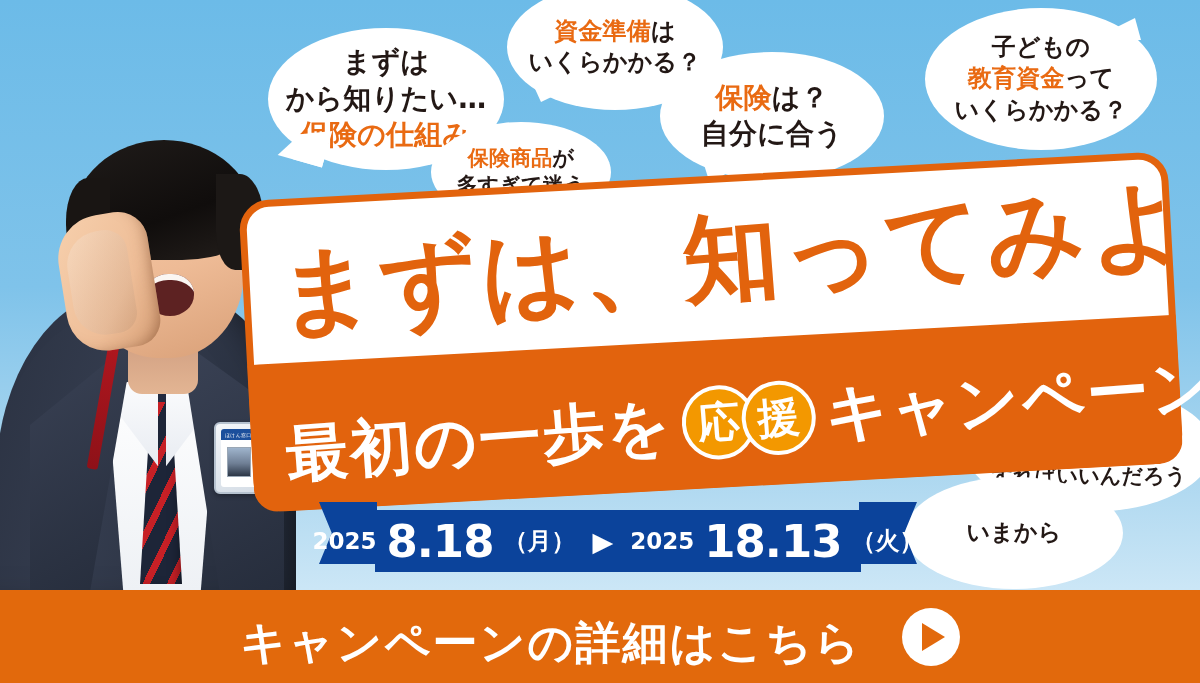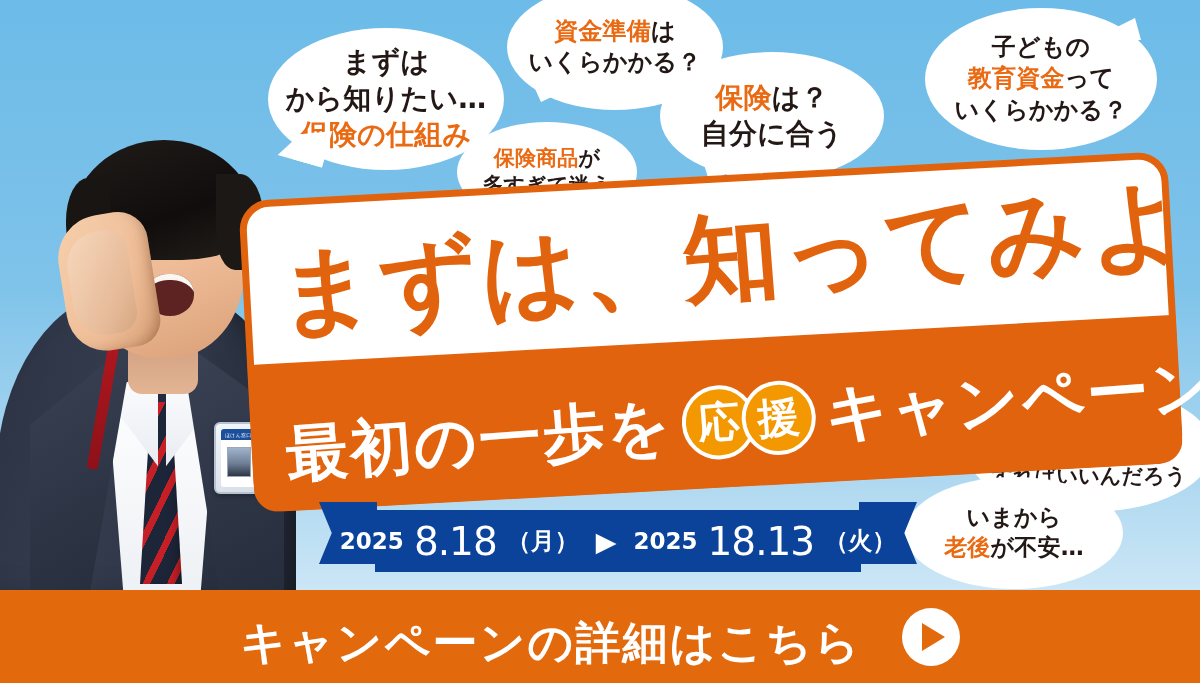--- a/index.html
+++ b/index.html
@@ -149,21 +149,21 @@
     left:14px; top:96px;
     border-left:16px solid transparent; border-right:30px solid #fff;
     border-top:12px solid transparent; border-bottom:26px solid #fff;
     transform:rotate(16deg);
   }
   #bub2 { left:507px; top:-16px; width:216px; height:126px; font-size:24px; }
   #bub2 .tail {
     left:24px; top:96px; border-top:22px solid #fff;
     border-left:10px solid transparent; border-right:46px solid transparent;
   }
-  #bub3 { left:457px; top:122px; width:180px; height:100px; font-size:21px; }
+  #bub3 { left:431px; top:122px; width:180px; height:100px; font-size:21px; }
   #bub4 { left:660px; top:52px;  width:224px; height:128px; font-size:28px; }
   #bub4 .tail {
     left:42px; top:106px; border-top:26px solid #fff;
     border-left:8px solid transparent; border-right:40px solid transparent;
   }
   #bub5 { left:925px; top:8px;  width:232px; height:142px; font-size:24px; }
   #bub5 .tail {
     right:16px; top:10px; border-bottom:22px solid #fff;
     border-left:44px solid transparent; border-right:6px solid transparent;
   }
@@ -223,21 +223,21 @@
     position:absolute; top:4px; width:58px; height:62px; background:#0b439b;
   }
   .rib-end-l { left:-14px; clip-path:polygon(0 0,100% 0,100% 100%,0 100%,22% 50%); }
   .rib-end-r { right:-14px; clip-path:polygon(0 0,100% 0,78% 50%,100% 100%,0 100%); }
   .rib-fold-l, .rib-fold-r {
     position:absolute; top:62px; width:72px; height:12px; background:#c9c9bf;
   }
   .rib-fold-l { left:36px; clip-path:polygon(0 0,100% 0,86% 100%); }
   .rib-fold-r { right:36px; clip-path:polygon(0 0,100% 0,14% 100%); }
   .d-year { font-size:23px; font-weight:900; }
-  .d-num  { font-size:39px; font-weight:400; letter-spacing:-1px; }
+  .d-num  { font-size:45px; font-weight:700; letter-spacing:-1px; }
   .d-day  { font-size:24px; font-weight:700; }
   .d-arrow{ font-size:27px; margin:0 7px; }
 
   
   .cta {
     position:absolute; left:0; bottom:0; width:1200px; height:93px;
     background:#e2690c; display:flex; align-items:center; justify-content:center;
     gap:40px;
   }
   .cta-text {
@@ -321,21 +321,20 @@
       <div><span>いくらかかる？</span></div>
     </div>
   <div class="bub" id="bub6">
       <div class="tail"></div>
       <div><span>将来に向けた</span></div>
       <div><span class="or">資金準備</span><span>ってどう</span></div>
       <div><span>すればいいんだろう</span></div>
     </div>
   <div class="bub" id="bub7">
       <div><span>いまから</span></div>
-      <div><span class="or">老後</span><span>が不安…</span></div>
     </div>
 
   <div class="headline">
     <div class="head-white"></div>
     <div class="head-orange"></div>
     <div class="head-line1">まずは、知ってみよう！</div>
     <div class="head-line2">
       <span class="hl2-a">最初の一歩を</span>
       <span class="ouen">
         <span>応</span>

